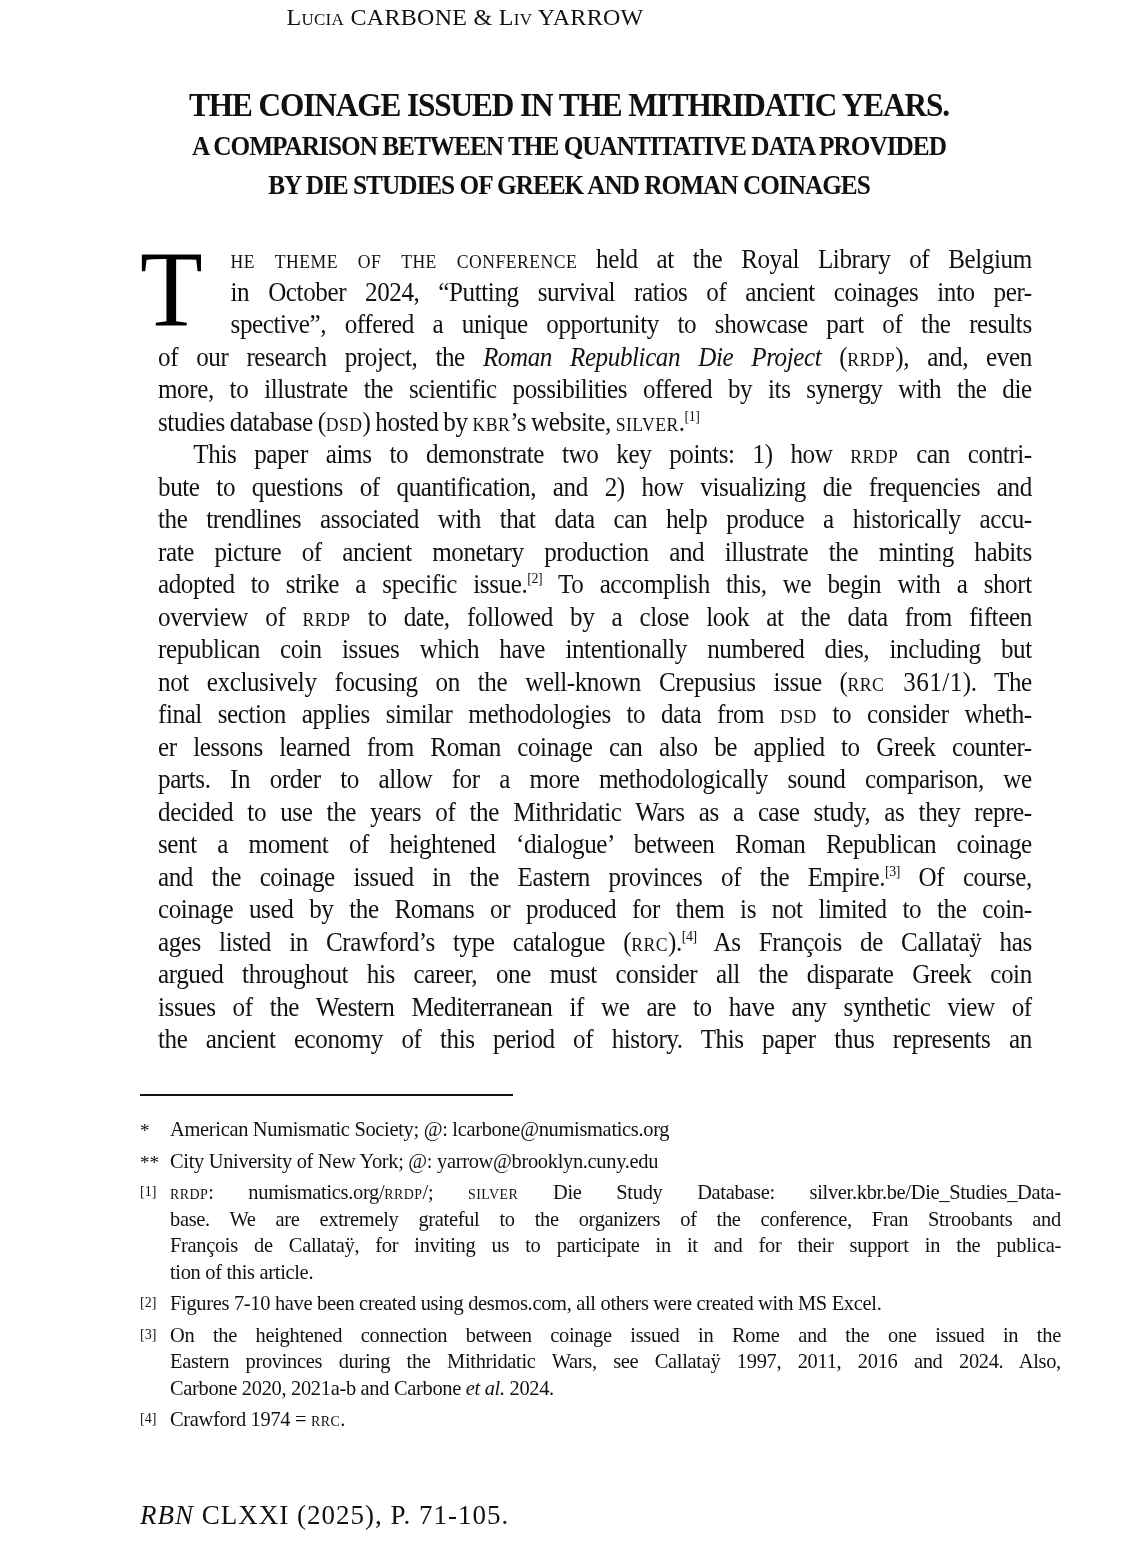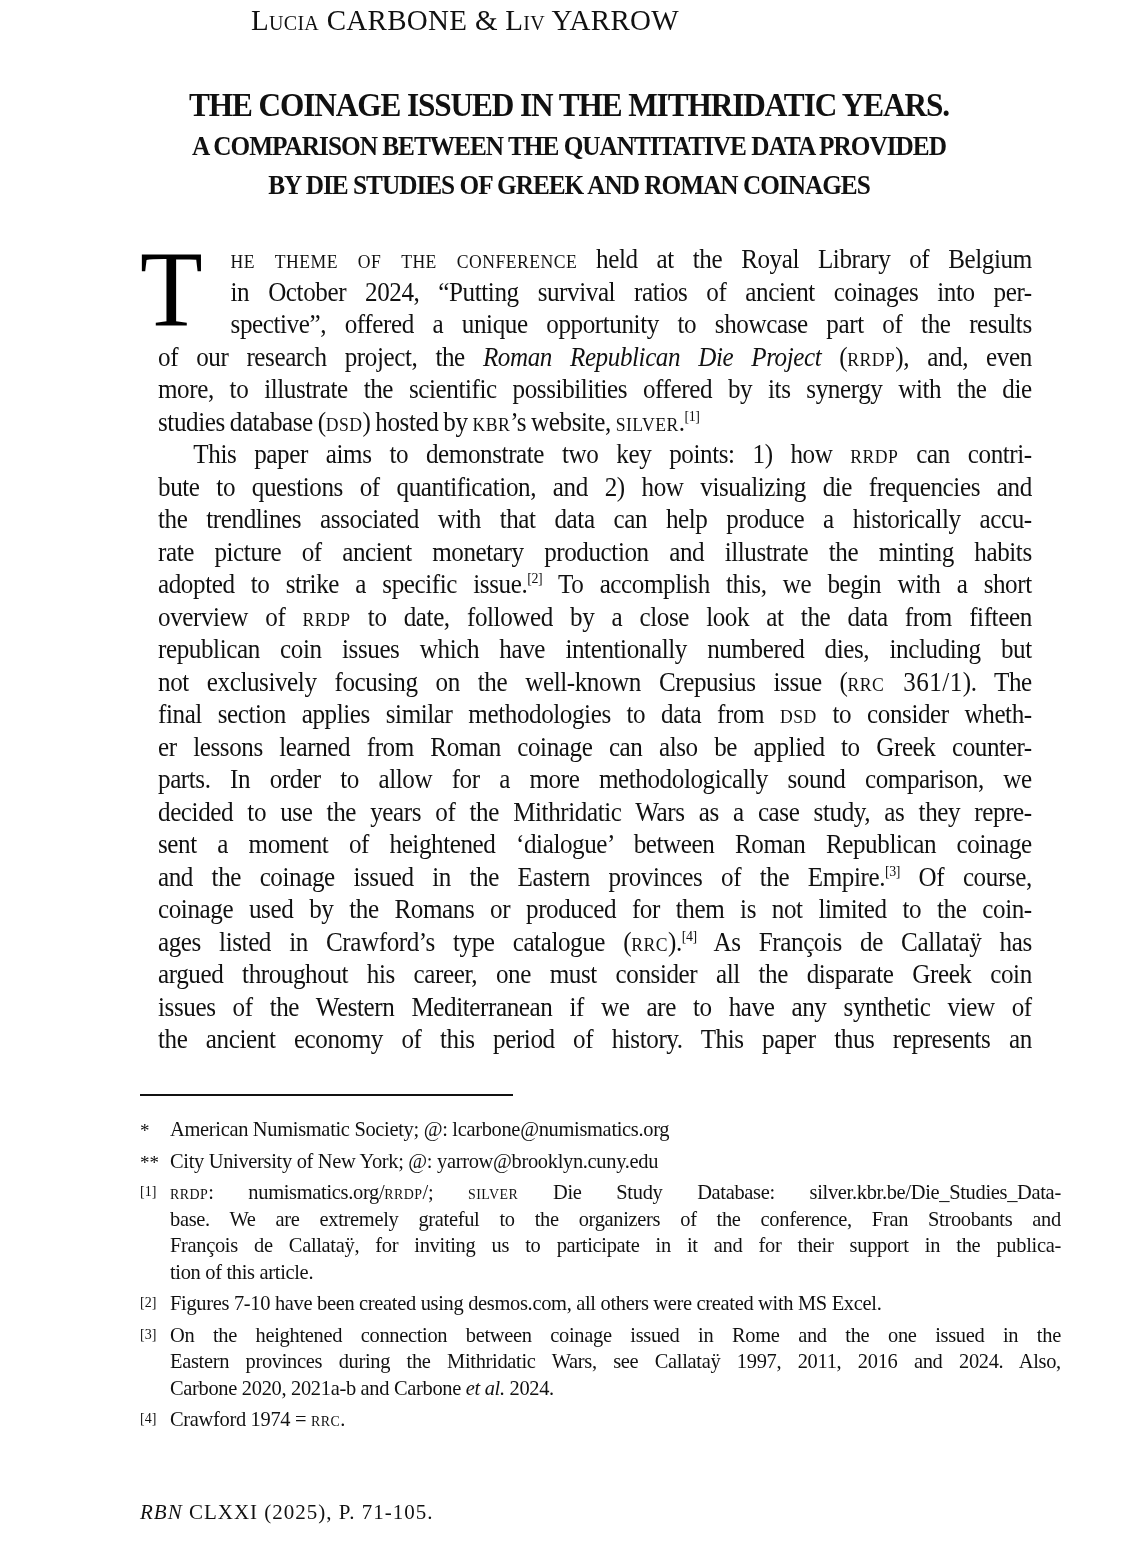--- a/index.html
+++ b/index.html
@@ -2,21 +2,21 @@
 <html><head>
 <meta charset="utf-8">
 <style>
   html, body { margin: 0; padding: 0; background: #ffffff; }
   body {
     width: 1138px; height: 1550px; position: relative; overflow: hidden;
     font-family: "Liberation Serif", "DejaVu Serif", serif; color: #111111;
   }
   .authors {
     position: absolute; top: 4px; left: 0; width: 930px; text-align: center;
-    font-size: 29px; letter-spacing: 0.3px; color: #111;
+    font-size: 24px; letter-spacing: 0.3px; color: #111;
   }
   .authors .sc { font-variant: small-caps; }
   .title {
     position: absolute; left: 0; width: 1138px; text-align: center;
     font-weight: bold; color: #111; transform-origin: center;
   }
   .t1 { top: 86px; font-size: 34px; letter-spacing: -1.2px; transform: scaleX(0.92); }
   .t2 { top: 130px; font-size: 27.5px; letter-spacing: -1.1px; transform: scaleX(0.92); }
   .t3 { top: 169px; font-size: 27.5px; letter-spacing: -1.1px; transform: scaleX(0.92); }
 
@@ -44,21 +44,21 @@
   .note { position: relative; padding-left: 30px; margin-bottom: 5px; }
   .note .mk { position: absolute; left: 0; top: 0; font-size: 14px; line-height: 26px; }
   .note .mk.star { font-size: 19px; top: 2px; }
   .nline {
     height: 26.5px; line-height: 26.5px; font-size: 22px; white-space: nowrap;
     text-align: justify; text-align-last: justify; letter-spacing: -0.35px;
     transform-origin: left center; transform: scaleX(0.93); width: 113.5%;
   }
   .nline.last { text-align-last: left; }
   .folio {
-    position: absolute; left: 140px; top: 1500px; font-size: 21px; letter-spacing: 1px;
+    position: absolute; left: 140px; top: 1500px; font-size: 27px; letter-spacing: 1px;
   }
   .folio .it { font-style: italic; }
 </style>
 </head>
 <body>
 
 <div class="authors">
   <span class="sc">Lucia</span>
   <span>CARBONE</span>
   <span>&amp;</span>

